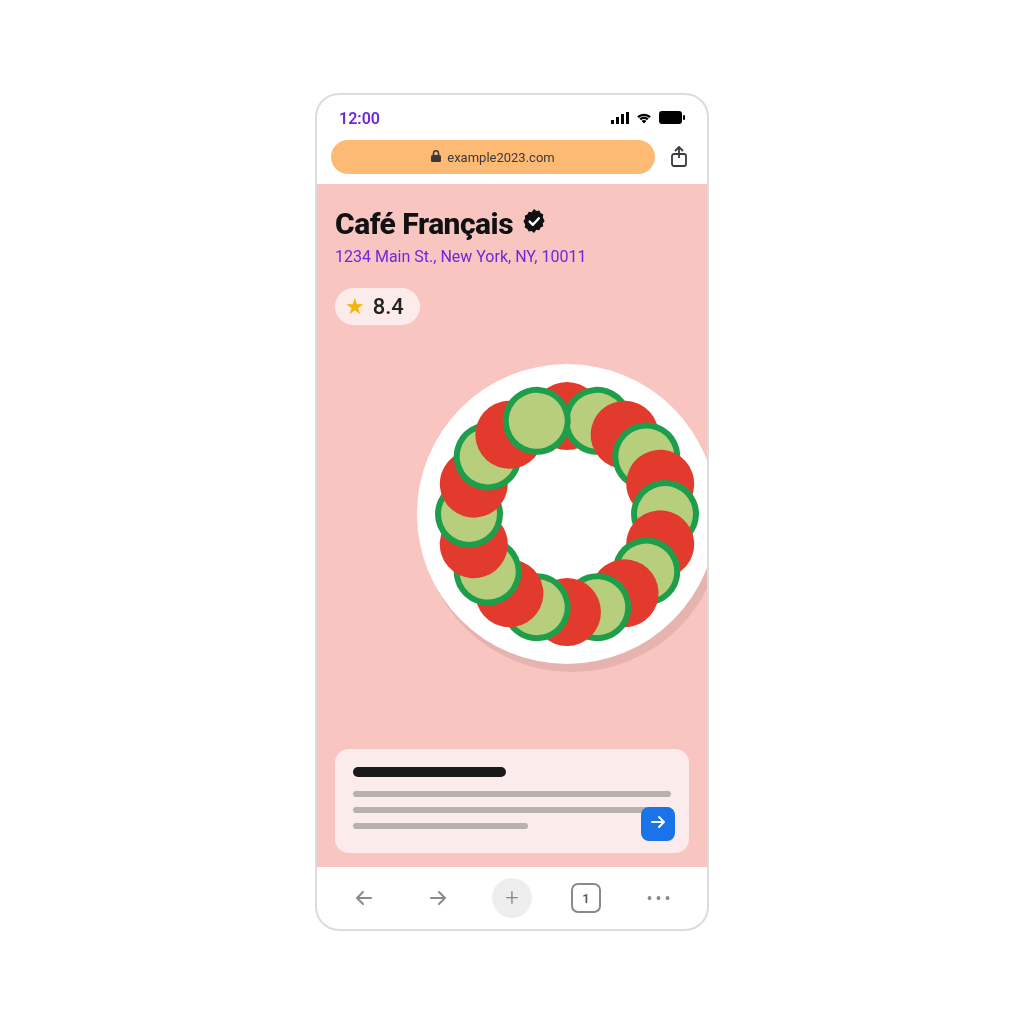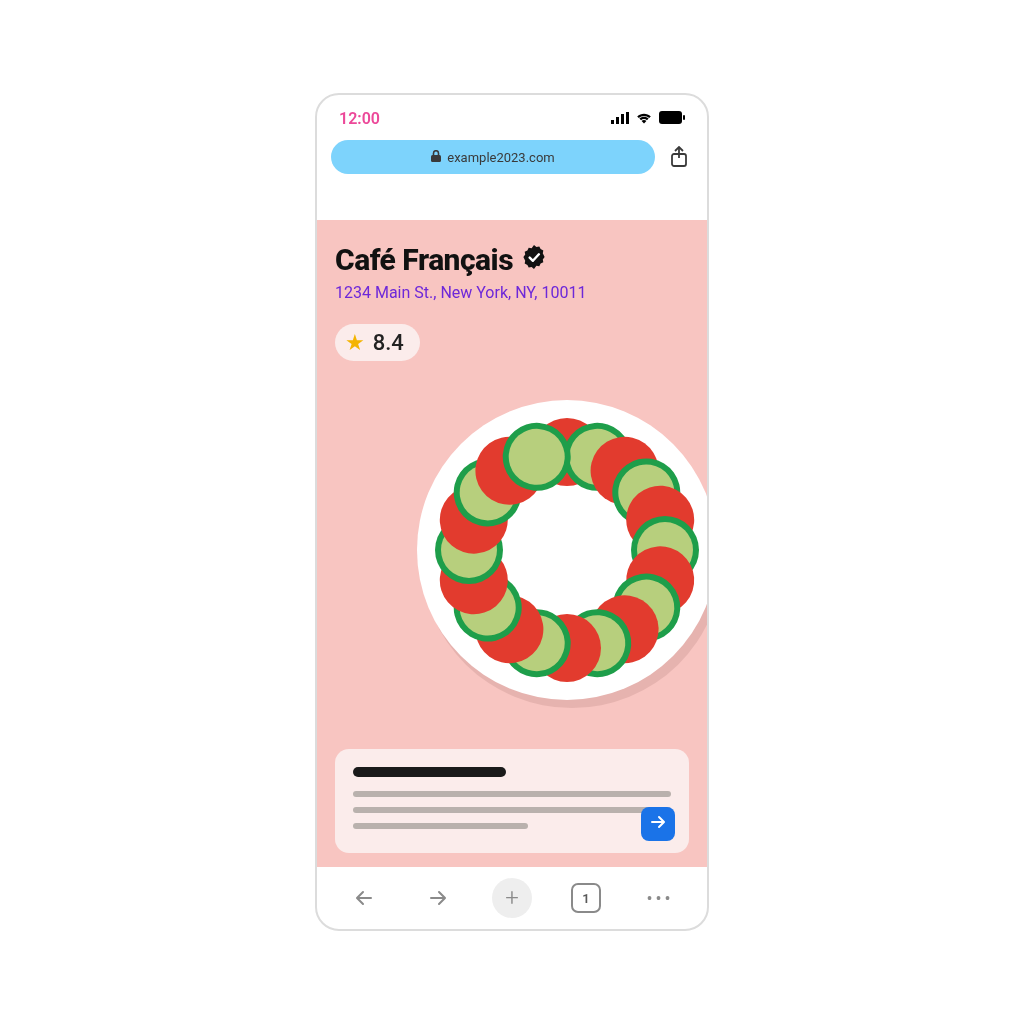--- a/index.html
+++ b/index.html
@@ -1,26 +1,26 @@
 <!DOCTYPE html>
 <html><head>
 <meta charset="utf-8">
 <style>
   html,body{margin:0;padding:0;width:1024px;height:1024px;background:#fff;font-family:-apple-system,BlinkMacSystemFont,'Segoe UI',Roboto,Helvetica,Arial,sans-serif;}
   .stage{width:1024px;height:1024px;display:flex;align-items:center;justify-content:center;}
   .phone{width:394px;height:838px;background:#fff;border:2px solid #dcdcdc;border-radius:24px;box-sizing:border-box;display:flex;flex-direction:column;overflow:hidden;}
   
-  .statusbar{display:flex;justify-content:space-between;align-items:center;padding:14px 22px 6px 22px;font-size:16px;font-weight:600;color:#ec4899;}
+  .statusbar{display:flex;justify-content:space-between;align-items:center;padding:14px 22px 6px 22px;font-size:16px;font-weight:600;color:#6d28d9;}
   .status-right{display:flex;align-items:center;gap:6px;}
   
   .addrwrap{padding:6px 14px 10px 14px;display:flex;gap:10px;align-items:center;}
-  .addrbar{flex:1;height:34px;background:#7dd3fc;border-radius:17px;display:flex;align-items:center;justify-content:center;gap:6px;font-size:13px;color:#3a3a3a;}
+  .addrbar{flex:1;height:34px;background:#fdba74;border-radius:17px;display:flex;align-items:center;justify-content:center;gap:6px;font-size:13px;color:#3a3a3a;}
   .sharebtn{width:28px;height:28px;display:flex;align-items:center;justify-content:center;color:#3a3a3a;}
   
-  .content{flex:1;background:#f8c5c1;padding:22px 18px 14px 18px;position:relative;overflow:hidden;margin-top:36px;}
+  .content{flex:1;background:#f8c5c1;padding:22px 18px 14px 18px;position:relative;overflow:hidden;}
   .title{font-size:30px;font-weight:800;color:#111;display:flex;align-items:center;gap:8px;letter-spacing:-0.5px;}
   .subtitle{font-size:16px;color:#6d28d9;margin-top:6px;}
   .rating{margin-top:22px;display:inline-flex;align-items:center;gap:8px;background:#fbeceb;border-radius:22px;padding:6px 16px 6px 10px;font-size:22px;font-weight:500;color:#222;}
   .star{color:#f4b400;font-size:22px;line-height:1;}
   .plate-holder{position:absolute;right:-20px;top:170px;width:320px;height:320px;}
   .card{position:absolute;left:18px;right:18px;bottom:14px;background:#fbeceb;border-radius:14px;padding:18px 18px 14px 18px;}
   .card .hline{height:10px;border-radius:5px;background:#1a1a1a;width:48%;margin-bottom:14px;}
   .card .tline{height:6px;border-radius:3px;background:#b9b1ad;margin:10px 0;}
   .card .tline.short{width:55%;}
   .card .go{position:absolute;right:14px;bottom:12px;width:34px;height:34px;border-radius:8px;background:#1a73e8;display:flex;align-items:center;justify-content:center;}

